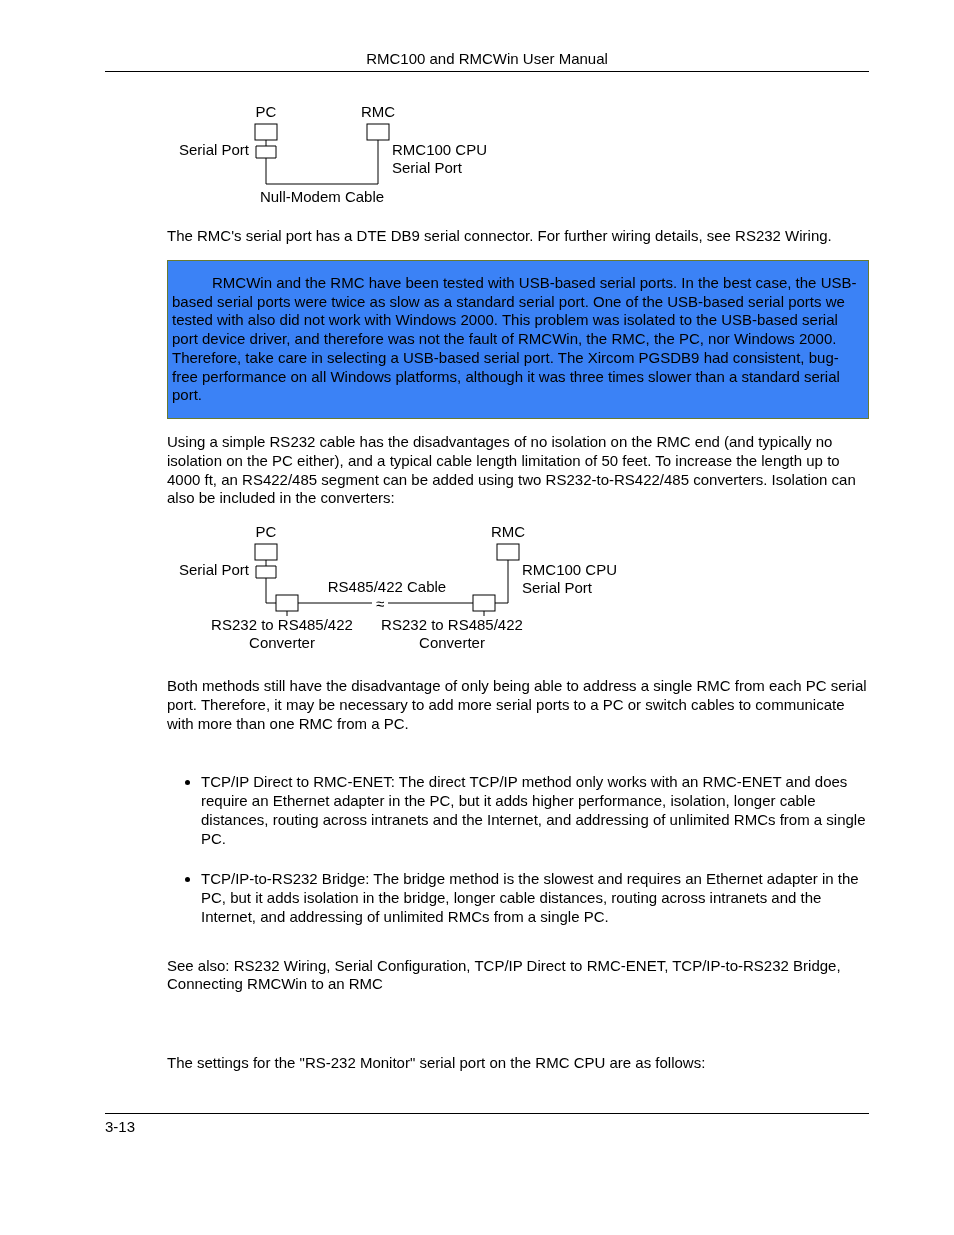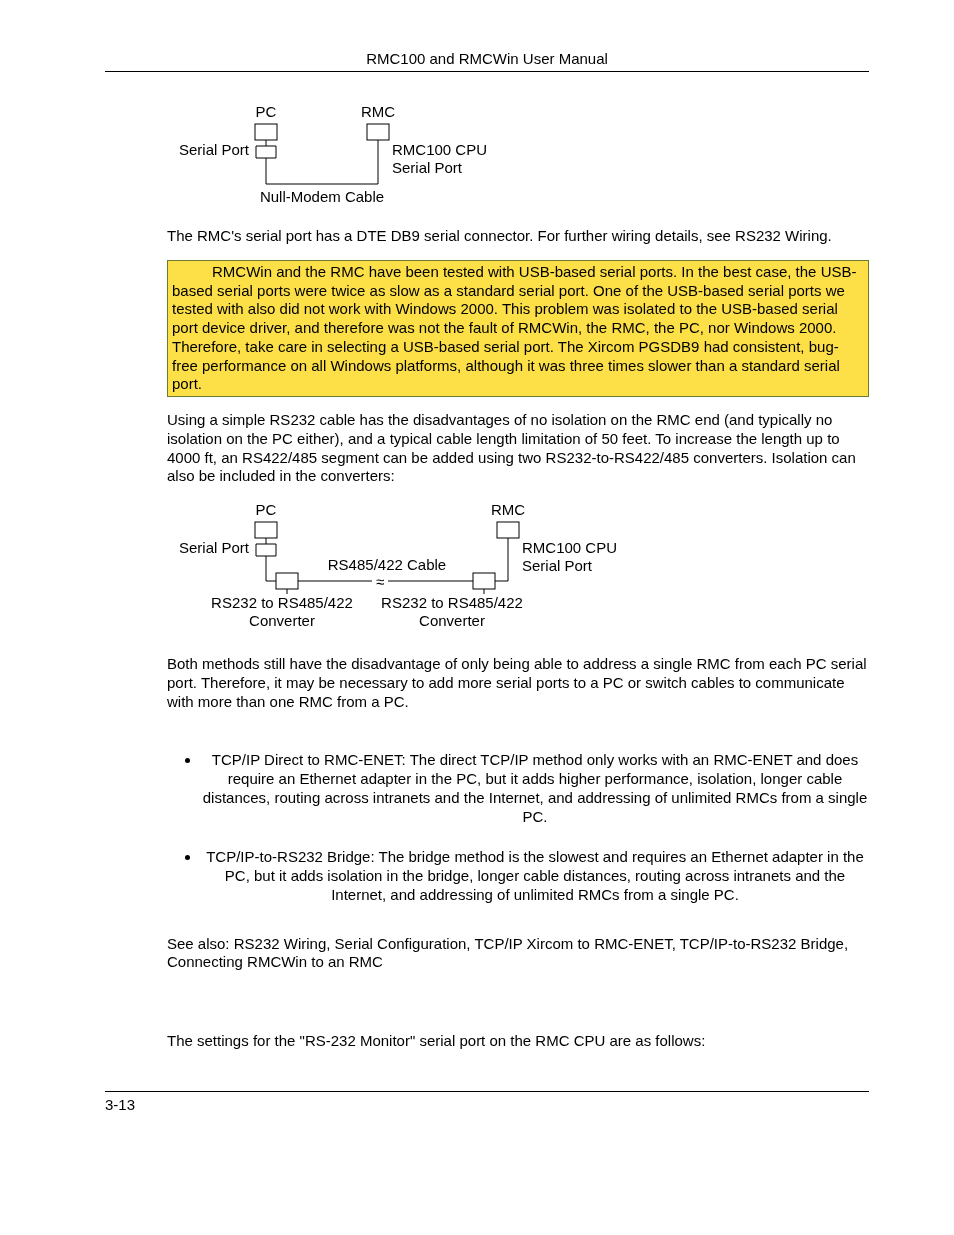--- a/index.html
+++ b/index.html
@@ -31,32 +31,31 @@
     font-size: 15px;
     fill: #000;
   }
   .para {
     margin: 10px 0 14px 62px;
     line-height: 1.25;
   }
   .note-box {
     margin: 10px 0 14px 62px;
     border: 1px solid #6a7a2f;
-    background: #fde047;
-    padding: 2px 4px;
+    background: #3b82f6;
+    padding: 13px 4px;
     line-height: 1.25;
   }
   ul.bullets {
     margin: 40px 0 0 62px;
     padding: 0 0 0 34px;
   }
   ul.bullets li {
     margin-bottom: 22px;
     line-height: 1.25;
-    text-align: center;
   }
   .footer {
     margin-top: 40px;
     padding-top: 4px;
     border-top: 1px solid #000;
     font-size: 15px;
   }
 </style>
 </head>
 <body>
@@ -153,21 +152,21 @@
     </svg>
   </div>
 
   <div class="para">Both methods still have the disadvantage of only being able to address a single RMC from each PC serial port. Therefore, it may be necessary to add more serial ports to a PC or switch cables to communicate with more than one RMC from a PC.</div>
 
   <ul class="bullets">
     <li>TCP/IP Direct to RMC-ENET: The direct TCP/IP method only works with an RMC-ENET and does require an Ethernet adapter in the PC, but it adds higher performance, isolation, longer cable distances, routing across intranets and the Internet, and addressing of unlimited RMCs from a single PC.</li>
     <li>TCP/IP-to-RS232 Bridge: The bridge method is the slowest and requires an Ethernet adapter in the PC, but it adds isolation in the bridge, longer cable distances, routing across intranets and the Internet, and addressing of unlimited RMCs from a single PC.</li>
   </ul>
 
-  <div class="para" style="margin-top:30px;">See also: RS232 Wiring, Serial Configuration, TCP/IP Xircom to RMC-ENET, TCP/IP-to-RS232 Bridge, Connecting RMCWin to an RMC</div>
+  <div class="para" style="margin-top:30px;">See also: RS232 Wiring, Serial Configuration, TCP/IP Direct to RMC-ENET, TCP/IP-to-RS232 Bridge, Connecting RMCWin to an RMC</div>
 
   <div class="para" style="margin-top:60px;">The settings for the "RS-232 Monitor" serial port on the RMC CPU are as follows:</div>
 
   <div class="footer">
     <span>3-13</span>
   </div>
 
 </div>
 
 </body></html>

